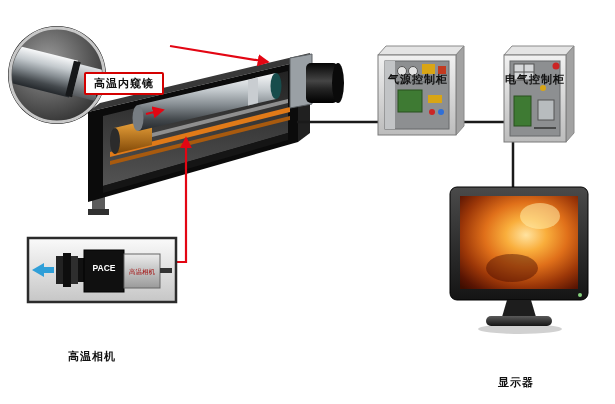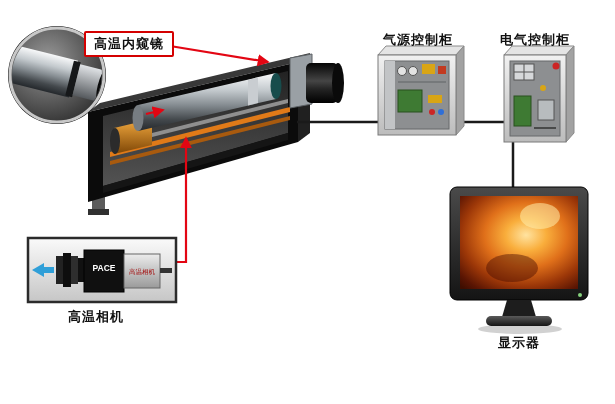--- a/index.html
+++ b/index.html
@@ -1,19 +1,19 @@
 <!DOCTYPE html>
 <html><head>
 <meta charset="utf-8">
 <style>
   * { box-sizing: border-box; }
   html,body { margin:0; padding:0; background:#ffffff; font-family:"Liberation Sans", sans-serif; }
   .stage { position:relative; width:615px; height:404px; background:#ffffff; overflow:hidden; }
   .stage > svg { position:absolute; left:0; top:0; }
-  .lbl { position:absolute; font-weight:bold; font-size:13px; color:#111; letter-spacing:1px; white-space:nowrap; }
+  .lbl { position:absolute; font-weight:bold; font-size:11px; color:#111; letter-spacing:1px; white-space:nowrap;margin-top:41px; }
   .lbl.boxed { border:2px solid #d40000; background:#ffffff; padding:2px 8px; border-radius:2px; }
   .lbl.center { text-align:center; }
 </style>
 </head>
 <body>
 
 <div class="stage">
 
   <svg width="615" height="404" viewBox="0 0 615 404">
     <defs>

